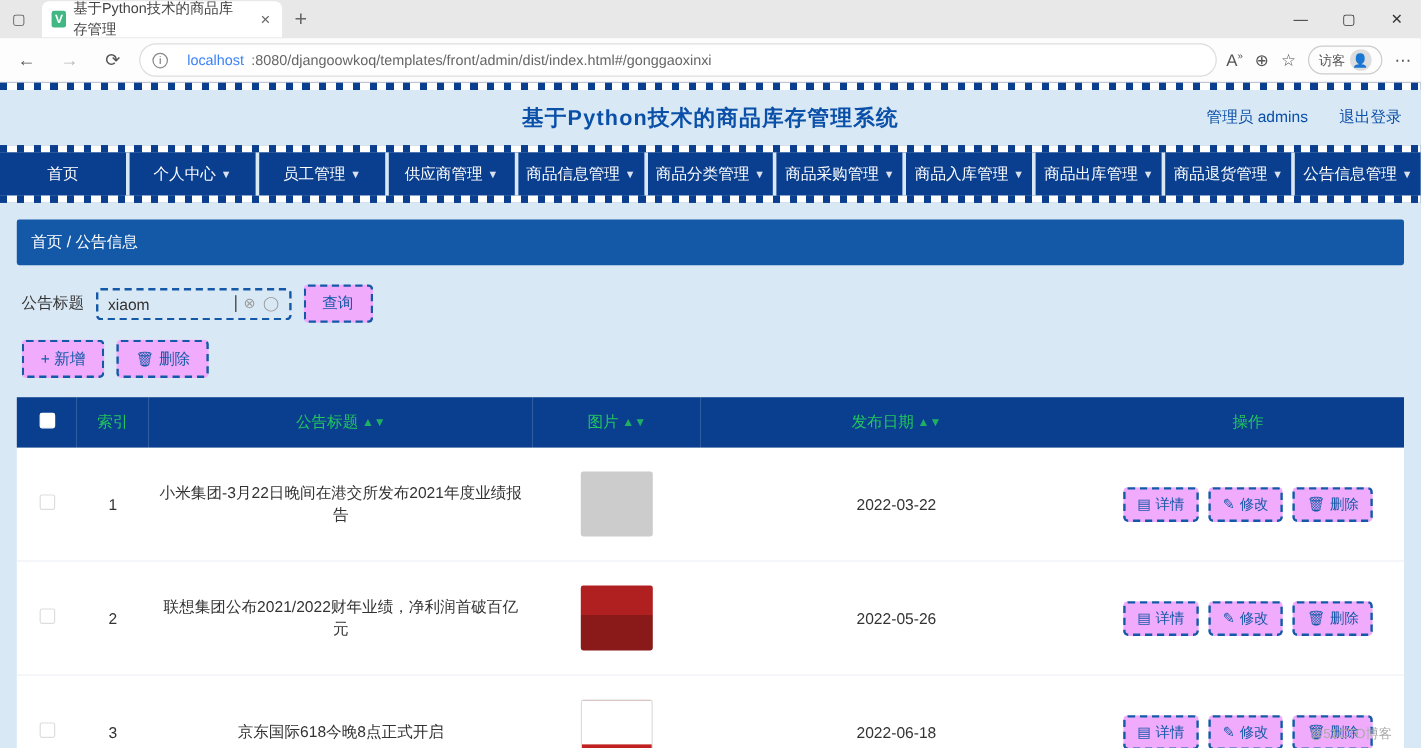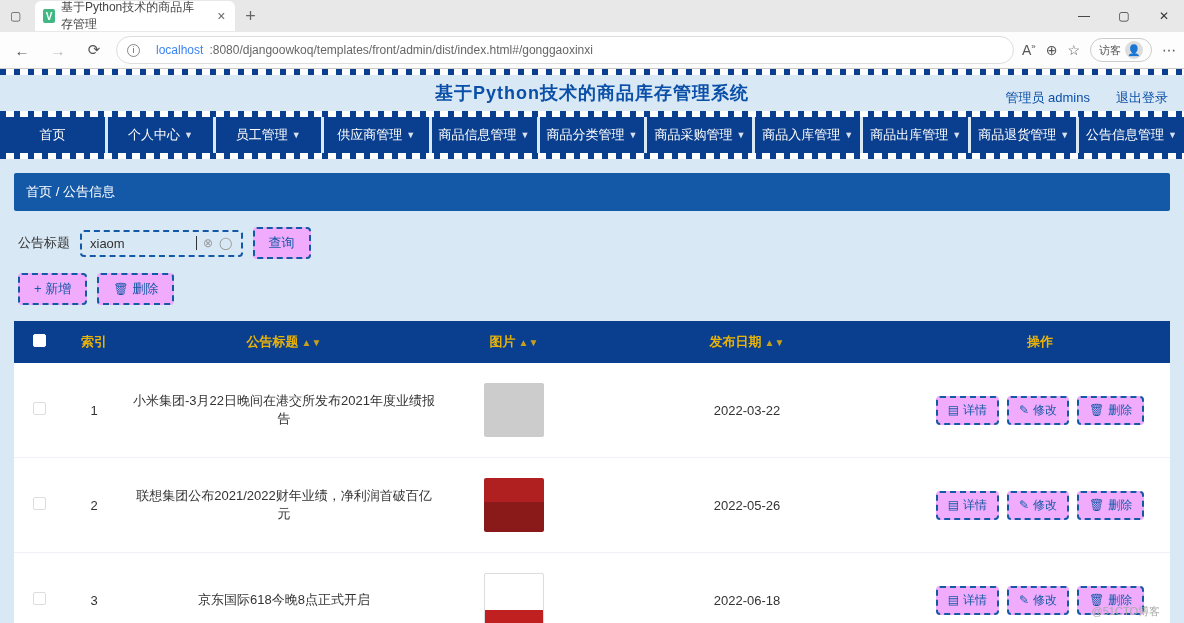--- a/index.html
+++ b/index.html
@@ -19,21 +19,21 @@
 .addr-bar .nav-btn { width: 28px; height: 28px; display: flex; align-items: center; justify-content: center; color: #555; font-size: 15px; cursor: pointer; border-radius: 4px; }
 .addr-url { flex: 1; display: flex; align-items: center; height: 28px; background: #fff; border: 1px solid #ddd; border-radius: 14px; padding: 0 10px; font-size: 12px; color: #666; gap: 6px; }
 .addr-url .host { color: #3b82f6; margin-left: 10px; }
 .addr-right { display: flex; align-items: center; gap: 10px; color: #555; font-size: 14px; }
 .guest-badge { border: 1px solid #ccc; border-radius: 14px; padding: 2px 8px; display: flex; align-items: center; gap: 4px; font-size: 11px; }
 .avatar-circle { width: 18px; height: 18px; border-radius: 50%; background: #ddd; display: flex; align-items: center; justify-content: center; font-size: 11px; }
 
 
 .app { background: #d9e8f5; }
 .film-strip { height: 6px; background: #0a3f8f; background-image: repeating-linear-gradient(90deg, #0a3f8f 0 6px, #fff 6px 14px); }
-.banner { display: flex; align-items: center; justify-content: center; height: 36px; position: relative; }
+.banner { display: flex; align-items: center; justify-content: center; height: 46px; position: relative; }
 .banner-title { color: #0a4fa8; font-size: 18px; font-weight: 700; letter-spacing: 1px; }
 .banner-right { position: absolute; right: 16px; top: 14px; display: flex; gap: 26px; font-size: 13px; color: #0a4fa8; }
 
 
 .main-nav { display: flex; background: #0a3f8f; height: 36px; }
 .nav-item { position: relative; flex: 1; display: flex; align-items: center; justify-content: center; color: #fff; font-size: 13px; cursor: pointer; gap: 4px; border-right: 3px solid #d9e8f5; }
 .nav-item:last-child { border-right: none; }
 .nav-item .drop { font-size: 9px; opacity: .85; }
 
 
@@ -44,21 +44,21 @@
 .dashed-box { border: 2px dashed #1459a8; padding: 4px 8px; border-radius: 4px; display: flex; align-items: center; gap: 6px; }
 .search-input { border: none; outline: none; background: transparent; font-size: 13px; width: 100px; color: #333; }
 .clear-icon, .suffix-icon { color: #999; font-size: 12px; cursor: pointer; }
 .cursor-caret { width:1px; height:14px; background:#333; display:inline-block; }
 .btn { display: inline-flex; align-items: center; gap: 4px; font-size: 13px; cursor: pointer; color: #1459a8; }
 .dashed-btn { border: 2px dashed #1459a8; padding: 5px 14px; border-radius: 4px; color: #1459a8; background: #f0abfc; }
 .action-btns-top { margin: 14px 4px 0; display: flex; gap: 10px; }
 
 
 .data-table { margin: 16px 0 0; width: 100%; border-collapse: collapse; background: #fff; }
-.data-table thead th { background: #0a3f8f; color: #eab308; font-size: 13px; font-weight: 700; padding: 12px 8px; text-align: center; }
+.data-table thead th { background: #0a3f8f; color: #22c55e; font-size: 13px; font-weight: 400; padding: 12px 8px; text-align: center; }
 .data-table thead th .sort { font-size: 10px; display: inline-flex; flex-direction: column; line-height: 5px; margin-left: 3px; opacity: .85; vertical-align: middle; }
 .col-check { width: 50px; }
 .col-index { width: 60px; }
 .col-title { width: 320px; }
 .col-img { width: 140px; }
 .col-ops { width: 260px; }
 .data-table tbody td { font-size: 13px; color: #333; padding: 20px 8px; text-align: center; vertical-align: middle; border-bottom: 1px solid #eef1f5; }
 .data-table tbody td.title-cell { text-align: center; }
 .thumb { width: 60px; height: 54px; background: #ccc; border-radius: 2px; margin: 0 auto; display: flex; align-items: center; justify-content: center; font-size: 10px; color: #fff; }
 .thumb.lenovo { background: linear-gradient(#b02020 45%, #8a1a1a 45%); }

